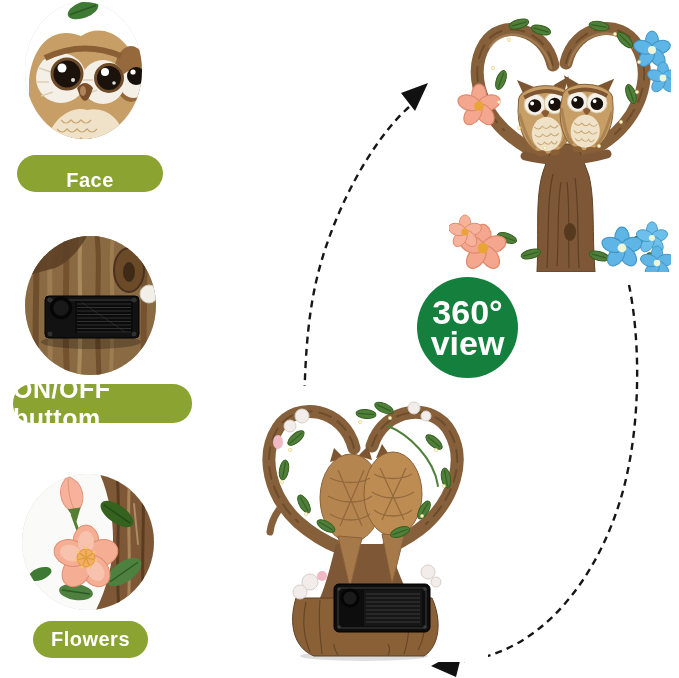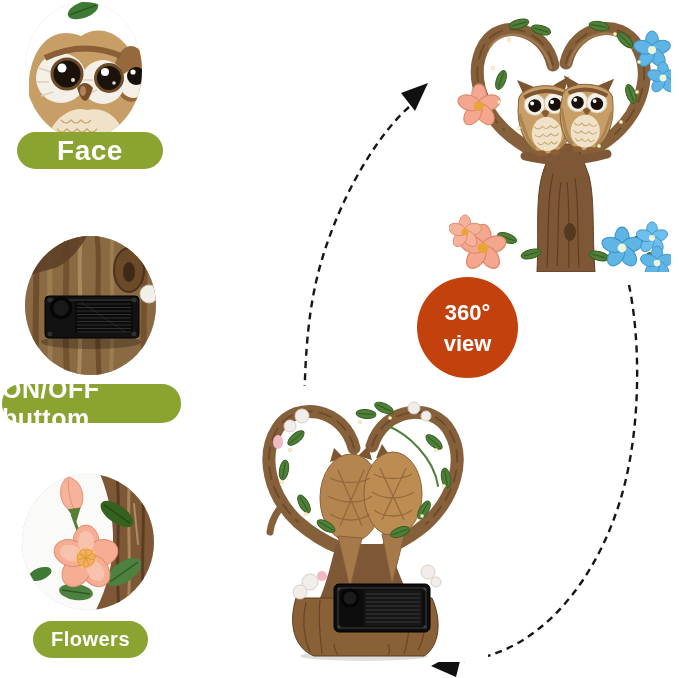--- a/index.html
+++ b/index.html
@@ -14,23 +14,23 @@
     box-shadow:inset 0 0 0 1px rgba(60,50,40,.25);
     z-index:6;
   }
   .detail-circle svg{display:block;width:100%;height:100%;}
   .pill{
     background:#8AA331;border-radius:19px;color:#fff;
     display:flex;align-items:center;justify-content:center;
     font-weight:700;z-index:6;letter-spacing:.5px;
   }
   .badge{
-    background:#c2410c;border-radius:50%;color:#fff;
+    background:#15803d;border-radius:50%;color:#fff;
     display:flex;flex-direction:column;align-items:center;justify-content:center;
-    font-weight:600;font-size:22px;line-height:31px;z-index:7;
+    font-weight:600;font-size:34px;line-height:31px;z-index:7;
   }
   .photo{background:#fff;z-index:5;}
   .photo svg{display:block;width:100%;height:100%;}
   #arrows{z-index:1;left:0;top:0;}
 </style>
 </head>
 <body>
 
 <svg id="arrows" class="abs" width="679" height="678" viewBox="0 0 679 678">
   <g fill="none" stroke="#161616" stroke-width="2.4" stroke-dasharray="7 5.2">
@@ -72,21 +72,21 @@
       <path d="M 36 118 q 5 6 10 0 q 5 6 10 0 q 5 6 10 0"></path>
       <path d="M 32 127 q 5 6 10 0 q 5 6 10 0 q 5 6 10 0 q 5 6 10 0"></path>
       <path d="M 36 136 q 5 6 10 0 q 5 6 10 0 q 5 6 10 0"></path>
     </g>
     <g transform="translate(58,8) rotate(-20)">
       <ellipse rx="16" ry="8" fill="#3E7A33"></ellipse>
       <path d="M -14 0 L 14 0" stroke="#2C5A22" stroke-width="1.5"></path>
     </g>
   </svg>
 </div>
-<div class="abs pill" style="left:17px;top:132px;width:146px;height:37px;font-size:28px;">
+<div class="abs pill" style="left:17px;top:155px;width:146px;height:37px;font-size:20px;align-items:flex-end;">
   <span>Face</span>
 </div>
 
 <div class="abs detail-circle" style="left:25px;top:236px;width:131px;height:139px;">
   <svg viewBox="0 0 131 139">
     <rect width="131" height="139" fill="#8A6A42"></rect>
     <g stroke-linecap="round" fill="none">
       <path d="M 10 0 C 14 40 8 90 12 139" stroke="#6E4E2C" stroke-width="6"></path>
       <path d="M 26 0 C 22 40 28 90 24 139" stroke="#9C7C50" stroke-width="5"></path>
       <path d="M 40 0 C 44 30 38 60 42 139" stroke="#75522F" stroke-width="6"></path>
@@ -119,21 +119,21 @@
       <circle cx="36" cy="72" r="9.5" fill="#191919" stroke="#060606" stroke-width="3.5"></circle>
       <g fill="#2E2E2E" stroke="#4A4A4A" stroke-width=".5">
         <circle cx="25" cy="64" r="2"></circle>
           <circle cx="25" cy="98" r="2"></circle>
         <circle cx="109" cy="64" r="2"></circle>
           <circle cx="109" cy="98" r="2"></circle>
       </g>
     </g>
   </svg>
 </div>
-<div class="abs pill" style="left:2px;top:384px;width:179px;height:39px;font-size:25px;justify-content:flex-end;">
+<div class="abs pill" style="left:13px;top:384px;width:179px;height:39px;font-size:25px;justify-content:flex-end;">
   <span>ON/OFF buttom</span>
 </div>
 
 <div class="abs detail-circle" style="left:22px;top:474px;width:132px;height:136px;">
   <svg viewBox="0 0 132 136">
     <rect width="132" height="136" fill="#FAFAF9"></rect>
     <path d="M 78 0 L 132 0 L 132 136 L 74 136 C 96 92 96 44 78 0 Z" fill="#7E5836"></path>
     <g stroke-linecap="round" fill="none">
       <path d="M 95 0 C 99 40 93 90 97 136" stroke="#5A3C22" stroke-width="3"></path>
       <path d="M 108 0 C 104 40 110 90 106 136" stroke="#A9855A" stroke-width="3"></path>

